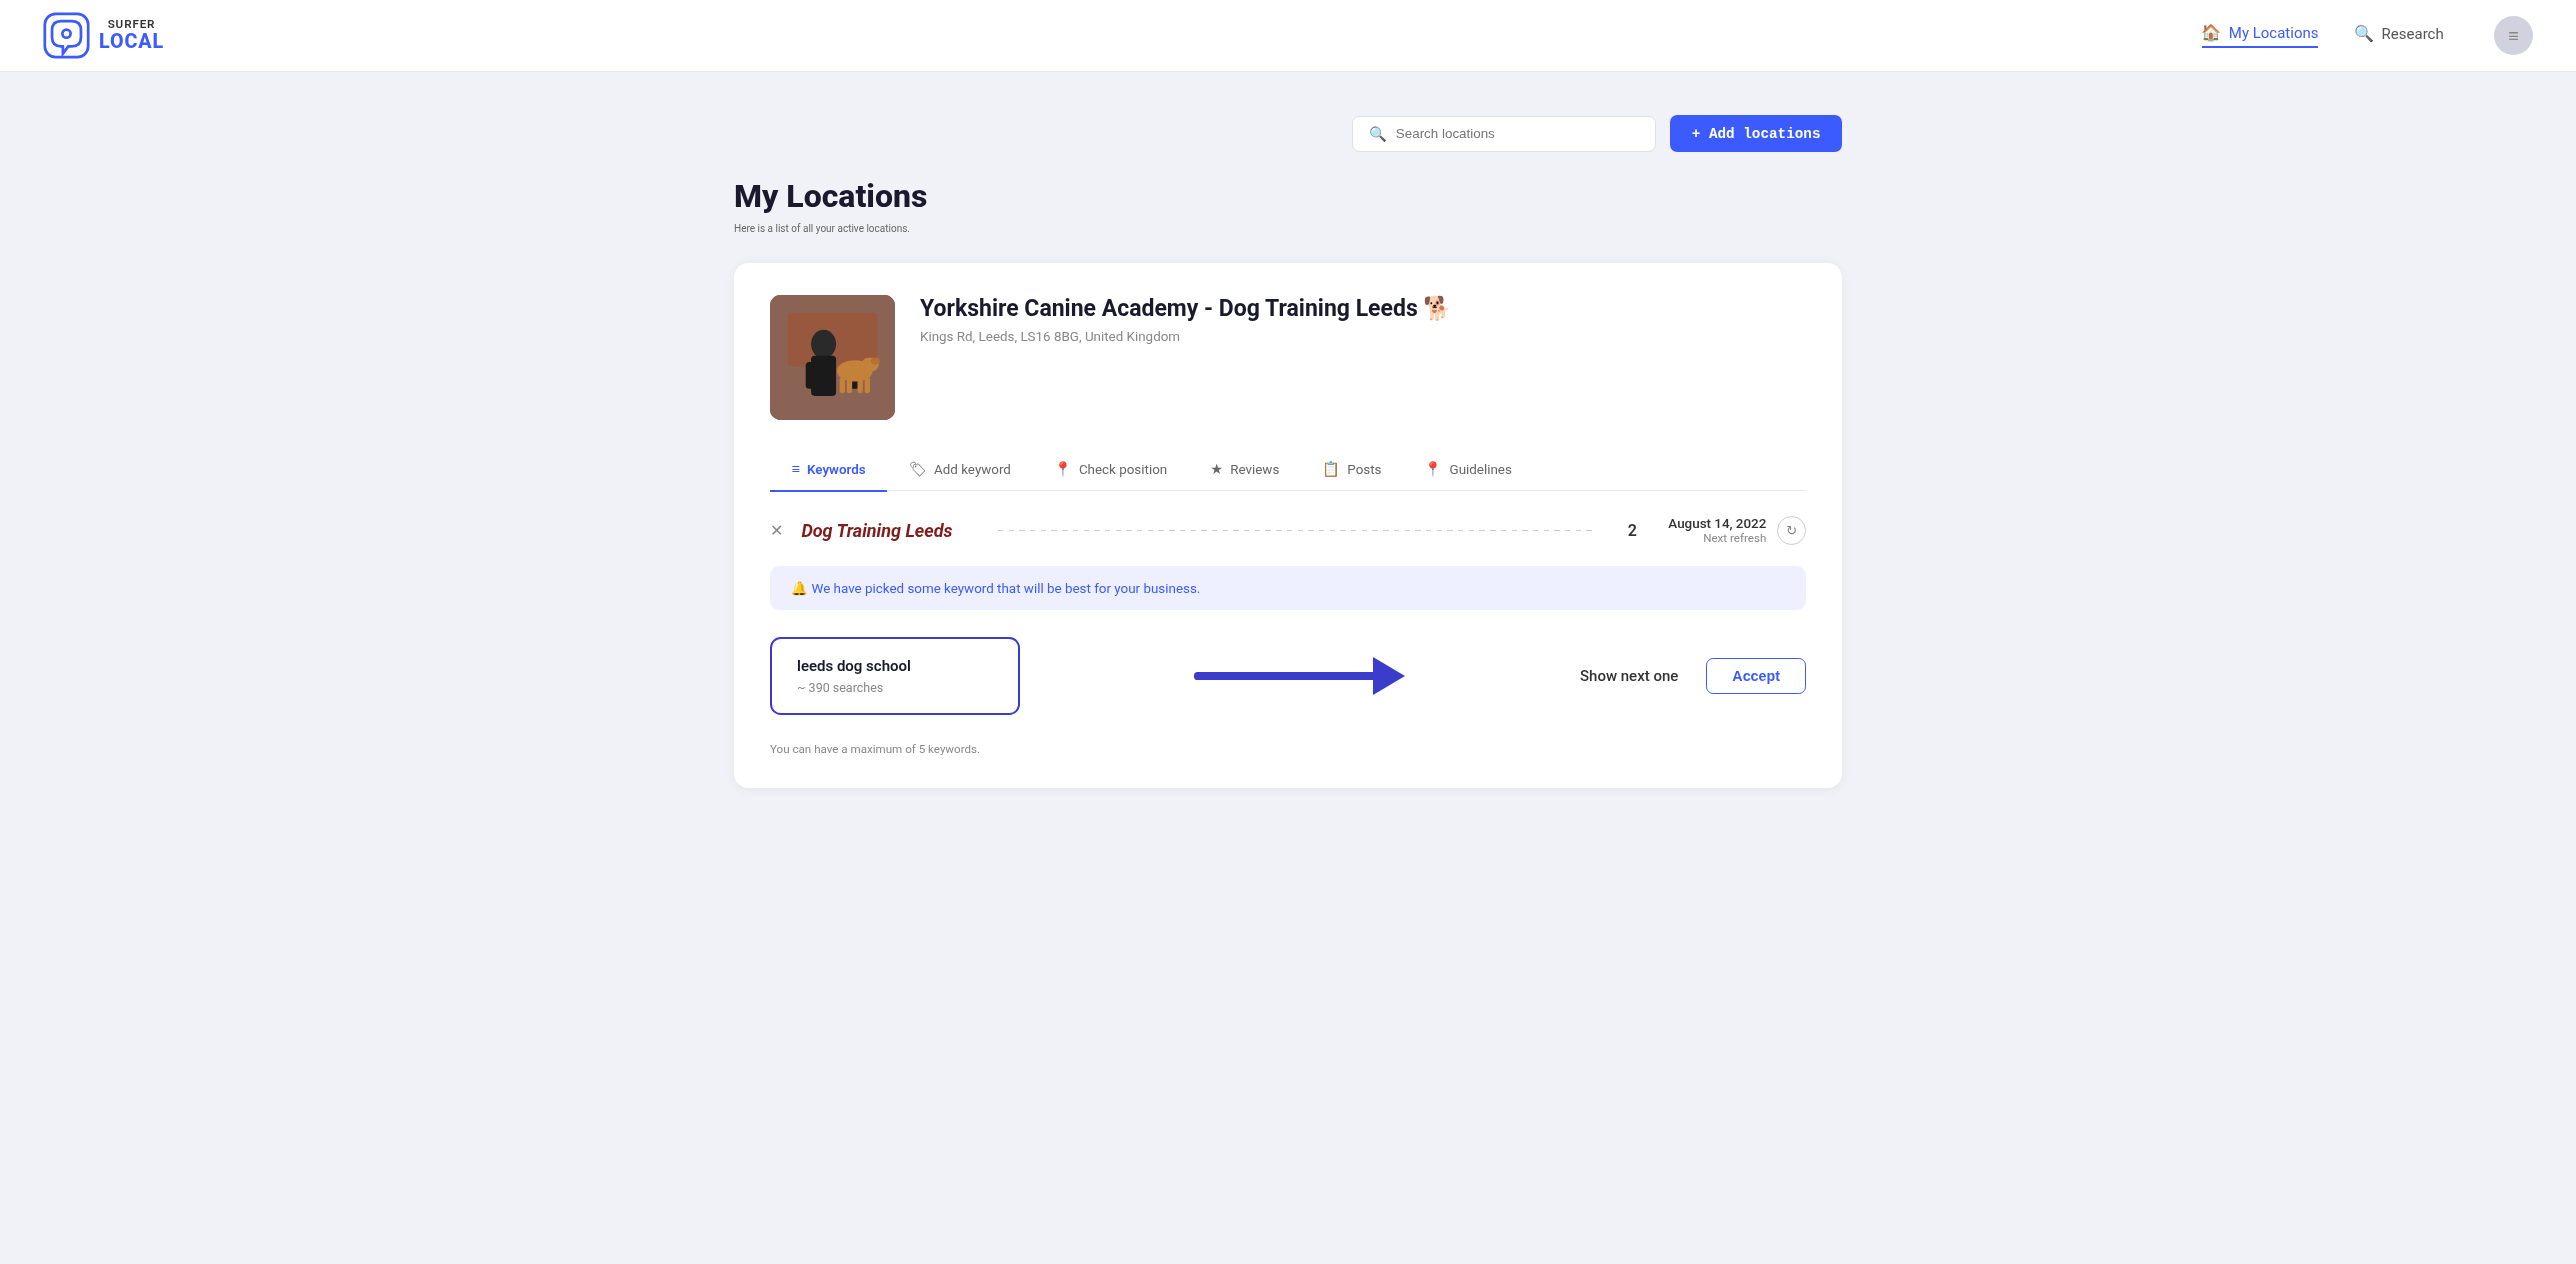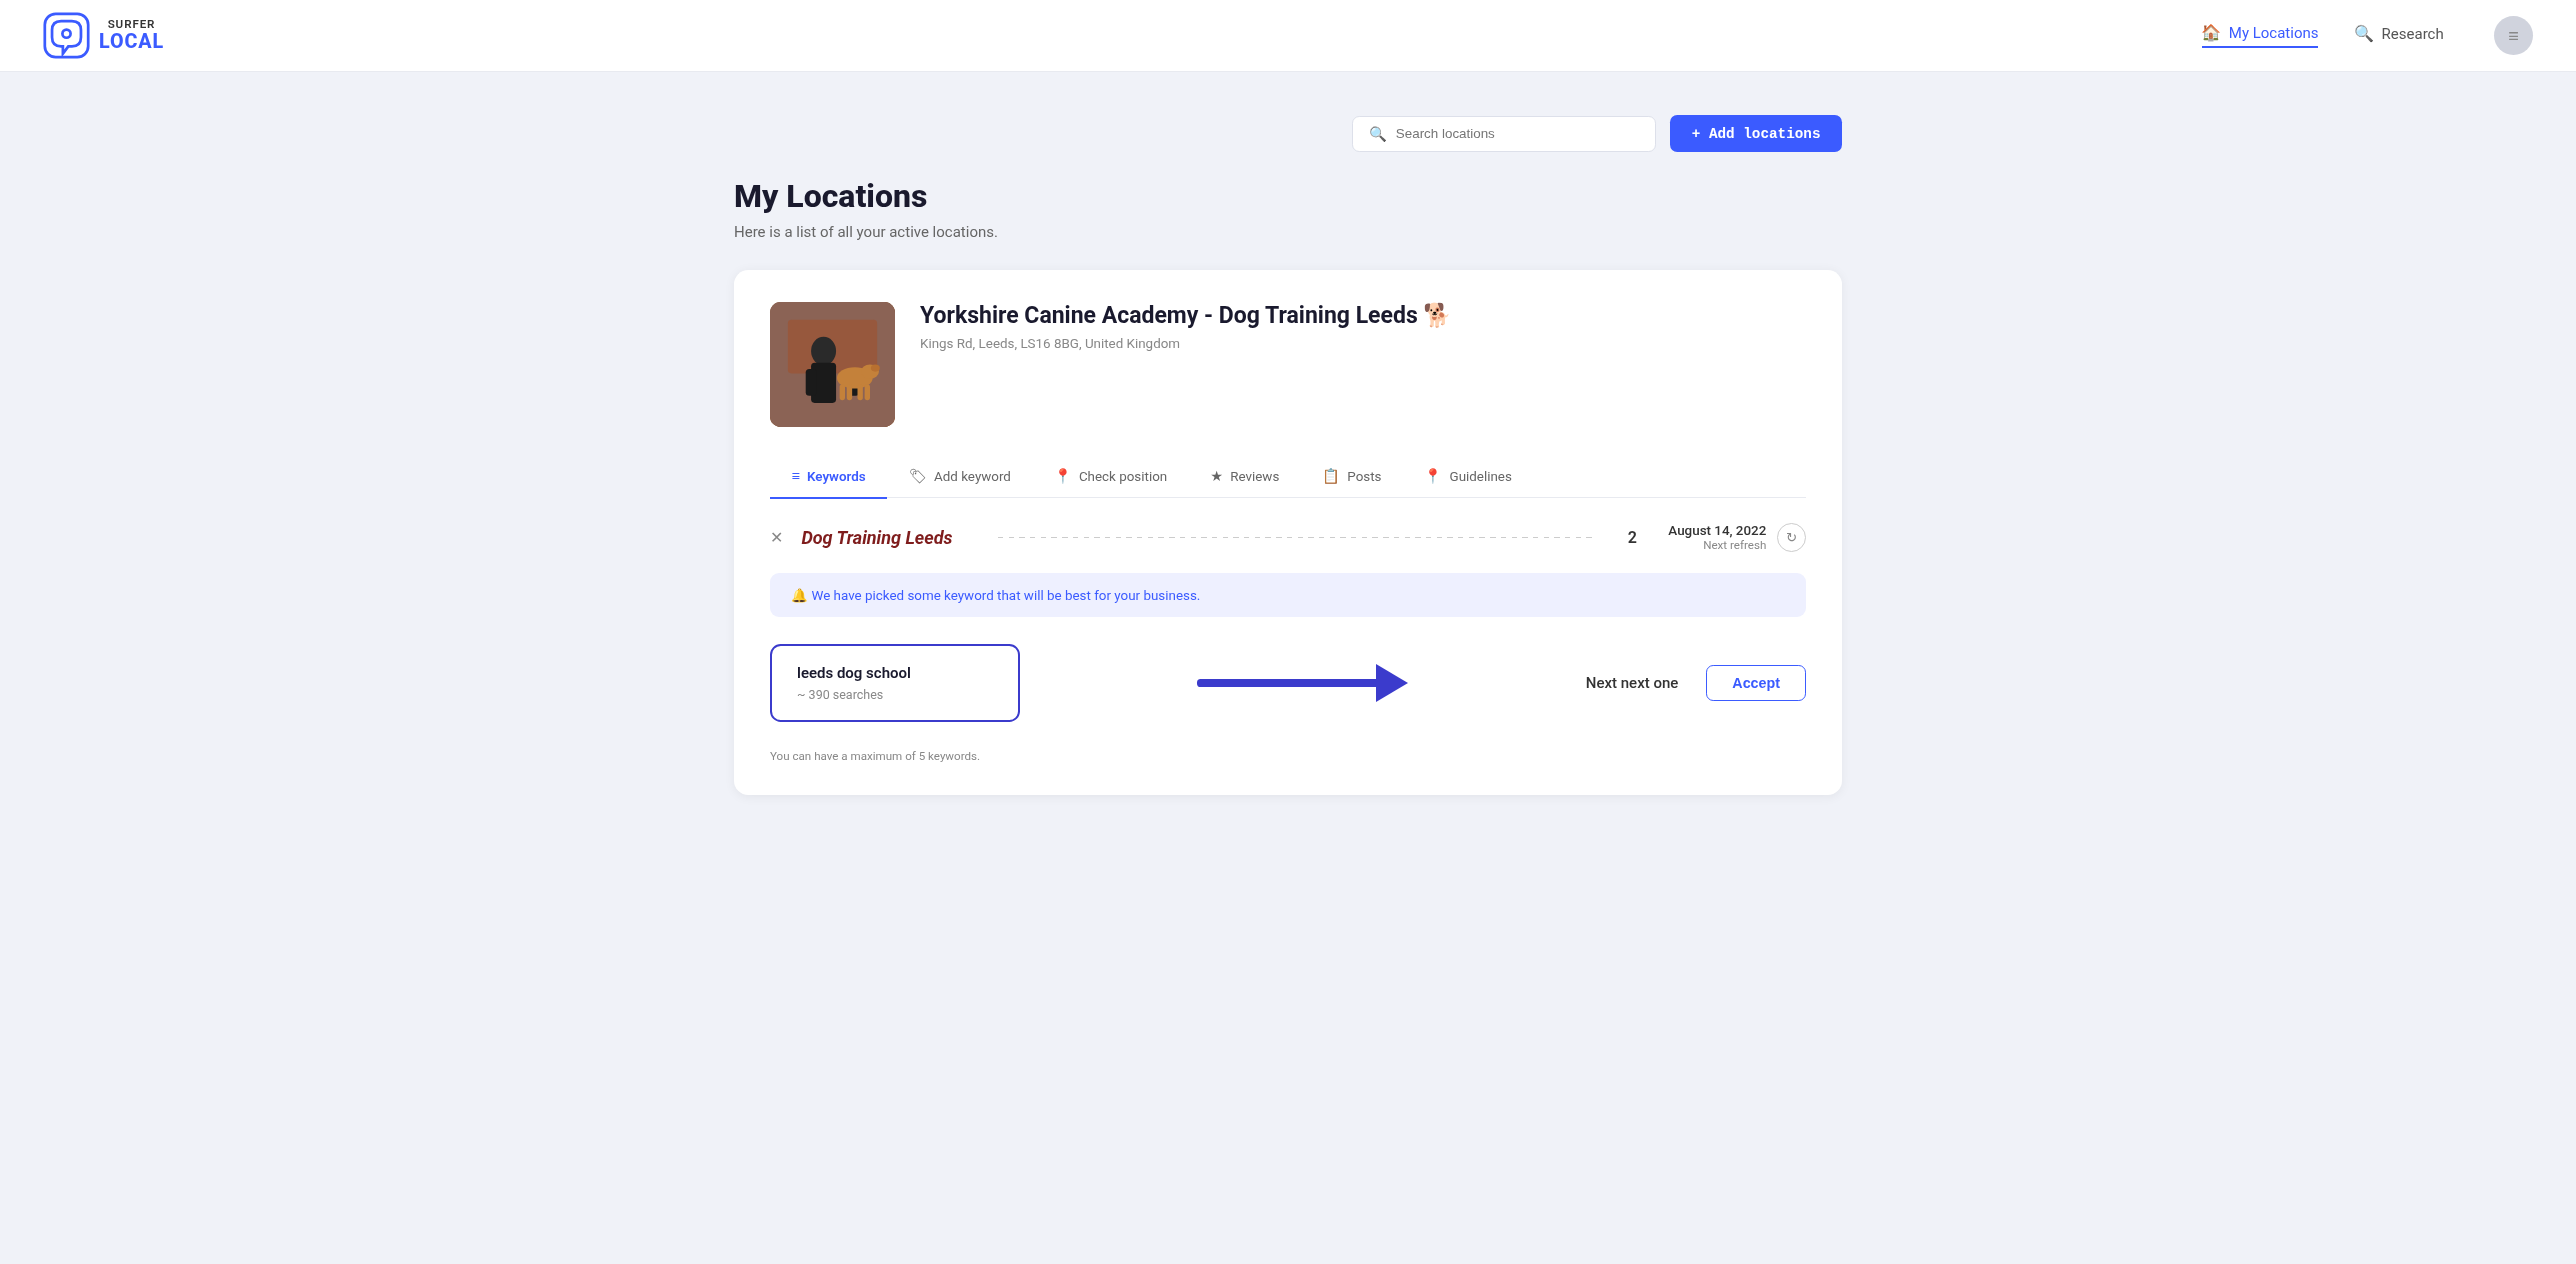--- a/index.html
+++ b/index.html
@@ -135,21 +135,21 @@
       font-family: Liberation Mono, monospace;
     }
 
     .page-title {
       font-size: 32px;
       font-weight: 800;
       color: #1a1a2e;
       margin-bottom: 7.2px;
     }
     .page-subtitle {
-      font-size: 15px;
+      font-size: 10px;
       color: #666;
       margin-bottom: 29px;
       margin-top: 7px;
     }
 
     
     .location-card {
       background: #fff;
       border-radius: 14.3px;
       padding: 32px 36px;
@@ -514,21 +514,21 @@
         <div class="suggestion-searches">~ 390 searches</div>
       </div>
 
       <div class="arrow-container">
         <div class="big-arrow">
           <div class="arrow-line"></div>
           <div class="arrow-head"></div>
         </div>
       </div>
 
-      <span class="show-next-label">Next next one</span>
+      <span class="show-next-label">Show next one</span>
       <button class="accept-btn">
         <span>Accept</span>
       </button>
     </div>
 
     <div class="footer-note">You can have a maximum of 5 keywords.</div>
 
   </div>
 </main>
 

